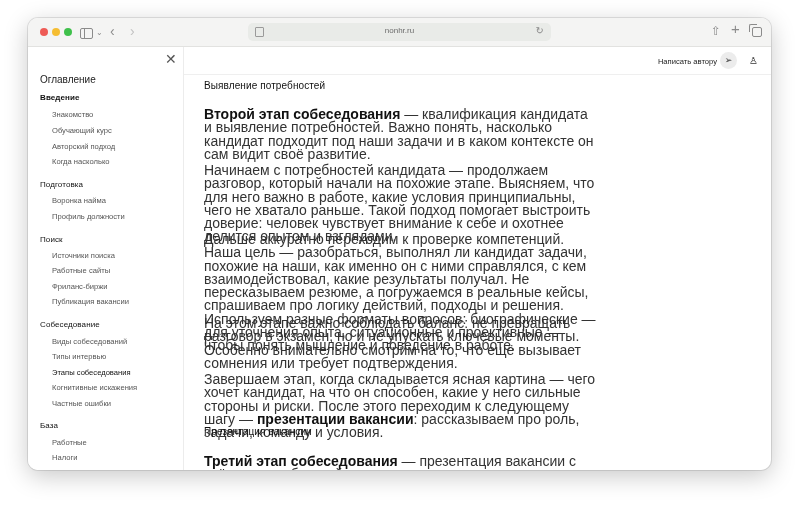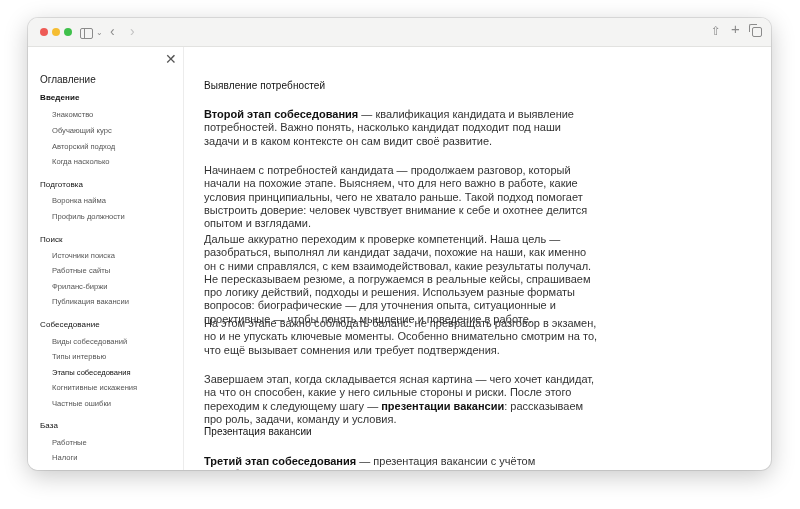--- a/index.html
+++ b/index.html
@@ -60,38 +60,43 @@
   .write-author { position:absolute; right:54px; top:10px; font-size:7.6px; color:#222; }
   .send-btn {
     position:absolute; right:34px; top:5px; width:17px; height:17px; border-radius:50%;
     background:#ececec; color:#333; font-size:9px; text-align:center; line-height:17px;
   }
   .user-icon { position:absolute; right:13px; top:8px; font-size:10px; color:#333; }
 
   .article { position:absolute; left:176px; top:62px; width:400px; color:#2b2b2b; }
   .h2 { position:absolute; left:0; font-size:10px; color:#111; font-weight:normal; letter-spacing:0.1px; white-space:nowrap; }
   .para {
-    position:absolute; left:0; width:395px; font-size:11px; line-height:13.3px; color:#333;
+    position:absolute; left:0; width:395px; font-size:14px; line-height:13.3px; color:#333;
   }
   .para b { color:#111; }
 </style>
 </head>
 <body>
 
 <div class="window">
 
   <div class="titlebar">
     <span class="traffic tl-red"></span>
     <span class="traffic tl-yellow"></span>
     <span class="traffic tl-green"></span>
     <span class="tb-icon sidebar-toggle-icon"></span>
     <span class="tb-icon chev-icon">⌄</span>
     <span class="tb-icon back-icon">‹</span>
     <span class="tb-icon fwd-icon">›</span>
 
+    <div class="address-bar">
+      <span class="addr-page-icon"></span>
+      <span class="addr-url">nonhr.ru</span>
+      <span class="reload-icon">↻</span>
+    </div>
 
     <span class="tb-icon share-icon">⇧</span>
     <span class="tb-icon newtab-icon">+</span>
     <span class="tb-icon tabs-icon"></span>
   </div>
 
   <nav class="sidebar">
     <span class="sidebar-close">✕</span>
     <div class="toc-title">Оглавление</div>
 
@@ -116,20 +121,25 @@
     <div class="toc-item" style="top:305px">Типы интервью</div>
     <div class="toc-item active" style="top:321px">Этапы собеседования</div>
     <div class="toc-item" style="top:336px">Когнитивные искажения</div>
     <div class="toc-item" style="top:352px">Частные ошибки</div>
 
     <div class="toc-section thin" style="top:374px">База</div>
     <div class="toc-item" style="top:391px">Работные</div>
     <div class="toc-item" style="top:406px">Налоги</div>
   </nav>
 
+  <div class="content-header">
+    <span class="write-author">Написать автору</span>
+    <span class="send-btn">➢</span>
+    <span class="user-icon">♙</span>
+  </div>
 
   <article class="article">
     <h2 class="h2" style="top:0px; margin:0">Выявление потребностей</h2>
 
     <p class="para" style="top:28px; margin:0"><b>Второй этап собеседования</b><span> — квалификация кандидата и выявление потребностей. Важно понять, насколько кандидат подходит под наши задачи и в каком контексте он сам видит своё развитие.</span></p>
 
     <p class="para" style="top:84px; margin:0">Начинаем с потребностей кандидата — продолжаем разговор, который начали на похожие этапе. Выясняем, что для него важно в работе, какие условия принципиальны, чего не хватало раньше. Такой подход помогает выстроить доверие: человек чувствует внимание к себе и охотнее делится опытом и взглядами.</p>
 
     <p class="para" style="top:153px; margin:0">Дальше аккуратно переходим к проверке компетенций. Наша цель — разобраться, выполнял ли кандидат задачи, похожие на наши, как именно он с ними справлялся, с кем взаимодействовал, какие результаты получал. Не пересказываем резюме, а погружаемся в реальные кейсы, спрашиваем про логику действий, подходы и решения. Используем разные форматы вопросов: биографические — для уточнения опыта, ситуационные и проективные — чтобы понять мышление и поведение в работе.</p>
 

